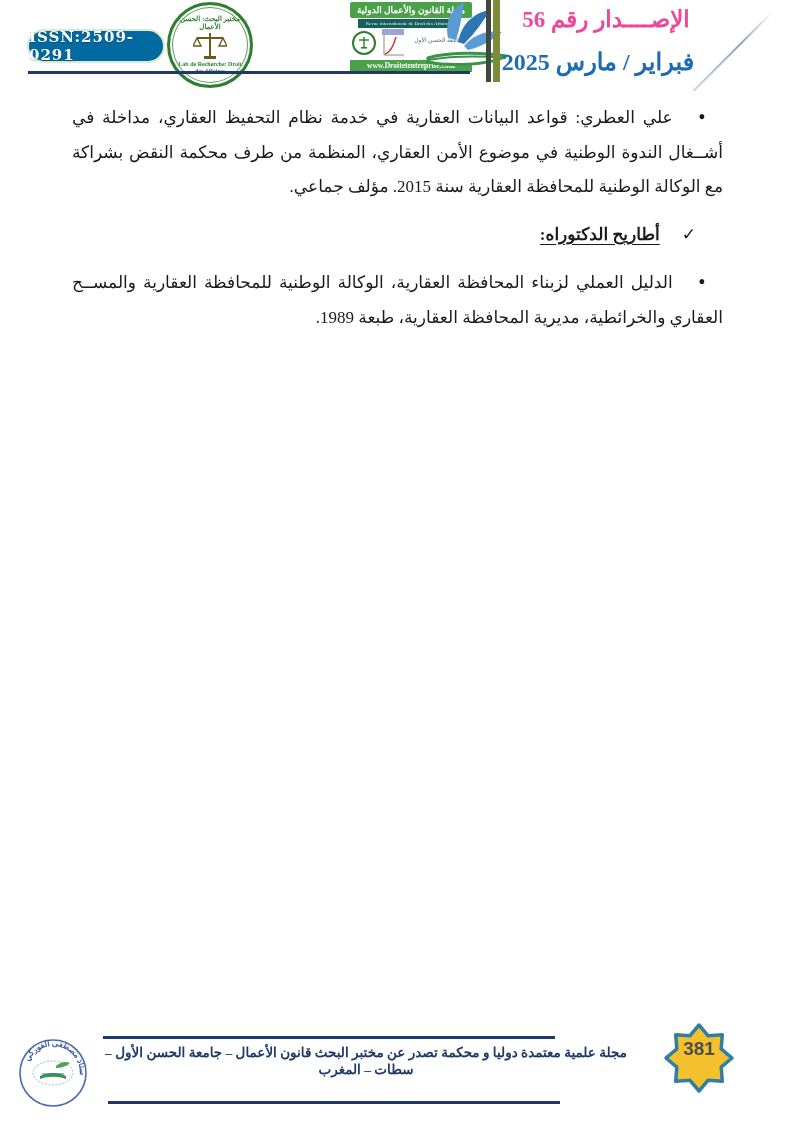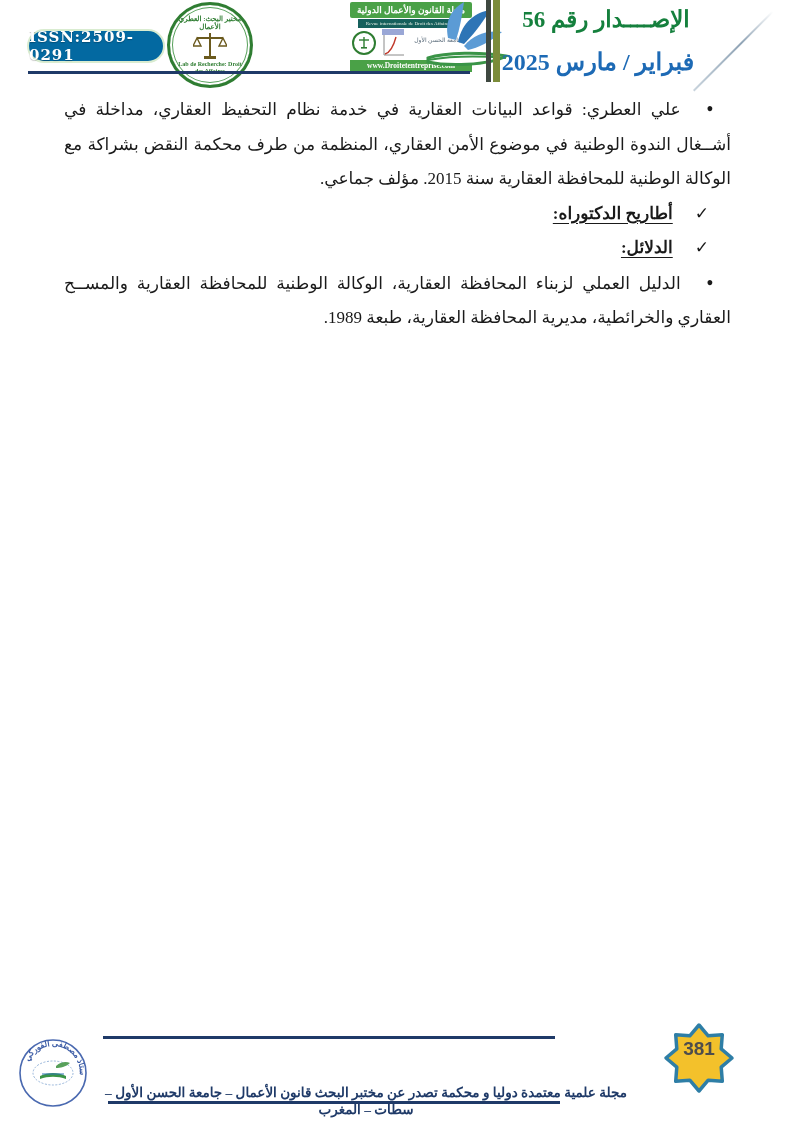--- a/index.html
+++ b/index.html
@@ -59,73 +59,73 @@
     color:#fff; font-size:7.5px; font-weight:bold; text-align:center; line-height:12px;
   }
   .jl-bird { position:absolute; left:68px; top:-2px; width:92px; height:74px; }
   .header-rule {
     position:absolute; left:28px; top:71px; width:442px; height:3px; background:#1f3a68;
   }
   .vbar-dark  { position:absolute; left:486px; top:0; width:5px; height:82px; background:#3e4840; }
   .vbar-olive { position:absolute; left:493px; top:0; width:7px; height:82px; background:#7b8c3a; }
   .issue-title {
     position:absolute; left:500px; top:6px; width:212px; height:40px;
-    color:#15803d; font-size:23px; font-weight:bold; direction:rtl; text-align:center;
+    color:#ec4899; font-size:23px; font-weight:bold; direction:rtl; text-align:center;
     font-family:"Liberation Serif","DejaVu Serif",serif;
   }
   .issue-date {
     position:absolute; left:484px; top:48px; width:228px; height:40px;
     color:#1d6ab5; font-size:24px; font-weight:bold; direction:rtl; text-align:center;
   }
   .pen-line {
     position:absolute; left:693px; top:90px; width:112px; height:2px;
     background:linear-gradient(90deg,#c9d4dd,#8fa3b5 60%,rgba(255,255,255,0));
     transform:rotate(-45deg); transform-origin:0 0;
   }
 
   
   .content {
     position:absolute; left:64px; top:92px; width:667px;
     direction:rtl; text-align:justify; color:#1a1a1a;
     font-size:17px; line-height:34.5px; font-weight:500;
   }
-  p.bullet-para { text-indent:18px; margin:0; }
+  p.bullet-para { text-indent:18px; margin:8px; }
   p.bullet-para .marker { font-weight:bold; font-size:18px; }
   p.bullet-para .gap { display:inline-block; width:26px; }
-  p.check-head { text-indent:22px; margin:0; }
+  p.check-head { text-indent:22px; margin:13px; }
   p.check-head .gap { display:inline-block; width:22px; }
   p.check-head .head-text {
     font-weight:bold; text-decoration:underline; text-underline-offset:4px;
   }
 
   
   .stamp { position:absolute; left:16px; top:1030px; width:74px; height:86px; }
   .footer-rule-top    { position:absolute; left:103px; top:1036px; width:452px; height:3px; background:#1f3a68; }
   .footer-rule-bottom { position:absolute; left:108px; top:1101px; width:452px; height:3px; background:#1f3a68; }
   .footer-line1 {
     position:absolute; left:85px; top:1044px; width:562px;
-    color:#1f3a68; font-size:13.5px; font-weight:bold; direction:rtl; text-align:center;margin-top:40px;
+    color:#1f3a68; font-size:13.5px; font-weight:bold; direction:rtl; text-align:center;
   }
   .footer-line2 {
     position:absolute; left:85px; top:1075px; width:562px;
     color:#1f3a68; font-size:13.5px; font-weight:bold; direction:rtl; text-align:center;
   }
   .footer-line2 .latin { font-family:"Liberation Serif","DejaVu Serif",serif; }
   .page-badge { position:absolute; left:661px; top:1022px; width:76px; height:72px; }
   .page-badge text { font-family:"Liberation Sans","DejaVu Sans",sans-serif; }
 </style>
 </head>
 <body>
 
 <div id="page">
 
   <div class="issn-pill">ISSN:2509-0291</div>
 
   <div class="lab-circle">
-    <div class="arc-text">مختبر البحث: العطري الأعمال</div>
+    <div class="arc-text">مختبر البحث: الحسن الأعمال</div>
     <svg width="34" height="30" viewBox="0 0 34 30">
       <line x1="17" y1="2" x2="17" y2="26" stroke="#6b5a1e" stroke-width="2"></line>
       <line x1="4" y1="7" x2="30" y2="7" stroke="#6b5a1e" stroke-width="2"></line>
       <path d="M4 7 L0 15 H8 Z" fill="none" stroke="#6b5a1e" stroke-width="1.4"></path>
       <path d="M30 7 L26 15 H34 Z" fill="none" stroke="#6b5a1e" stroke-width="1.4"></path>
       <rect x="11" y="25" width="12" height="3" fill="#6b5a1e"></rect>
     </svg>
     <div class="arc-text-lat">Lab de Recherche: Droit des Affaires</div>
   </div>
 
@@ -166,21 +166,20 @@
   <div class="issue-date">فبراير / مارس 2025</div>
   <div class="pen-line"></div>
 
   <div class="content">
 
     <p class="bullet-para"><span class="marker">•</span><span class="gap"></span><span>علي العطري: قواعد البيانات العقارية في خدمة نظام التحفيظ العقاري، مداخلة في أشــغال الندوة الوطنية في موضوع الأمن العقاري، المنظمة من طرف محكمة النقض بشراكة مع الوكالة الوطنية للمحافظة العقارية سنة 2015. مؤلف جماعي.</span></p>
 
     <p class="check-head"><span class="marker">✓</span><span class="gap"></span><span class="head-text">أطاريح الدكتوراه:</span></p>
 
 
-    <p class="check-head"><span class="marker">✓</span><span class="gap"></span><span class="head-text">الدلائل:</span></p>
 
     <p class="bullet-para"><span class="marker">•</span><span class="gap"></span><span>الدليل العملي لزبناء المحافظة العقارية، الوكالة الوطنية للمحافظة العقارية والمســح العقاري والخرائطية، مديرية المحافظة العقارية، طبعة 1989.</span></p>
   </div>
 
   <svg class="stamp" viewBox="0 0 74 86">
     <circle cx="37" cy="43" r="33" fill="#ffffff" stroke="#4a69b0" stroke-width="1.6"></circle>
     <ellipse cx="37" cy="43" rx="20" ry="12" fill="none" stroke="#7fa3d0" stroke-width="0.8" stroke-dasharray="2,1.5"></ellipse>
     <path id="stampTop" d="M 10 43 A 27 27 0 1 1 64 43" fill="none"></path>
     <text font-size="8" fill="#3b5ba5" font-weight="bold">
       <textPath href="#stampTop" startOffset="14%">الأستاذ مصطفى الفوركي</textPath>

